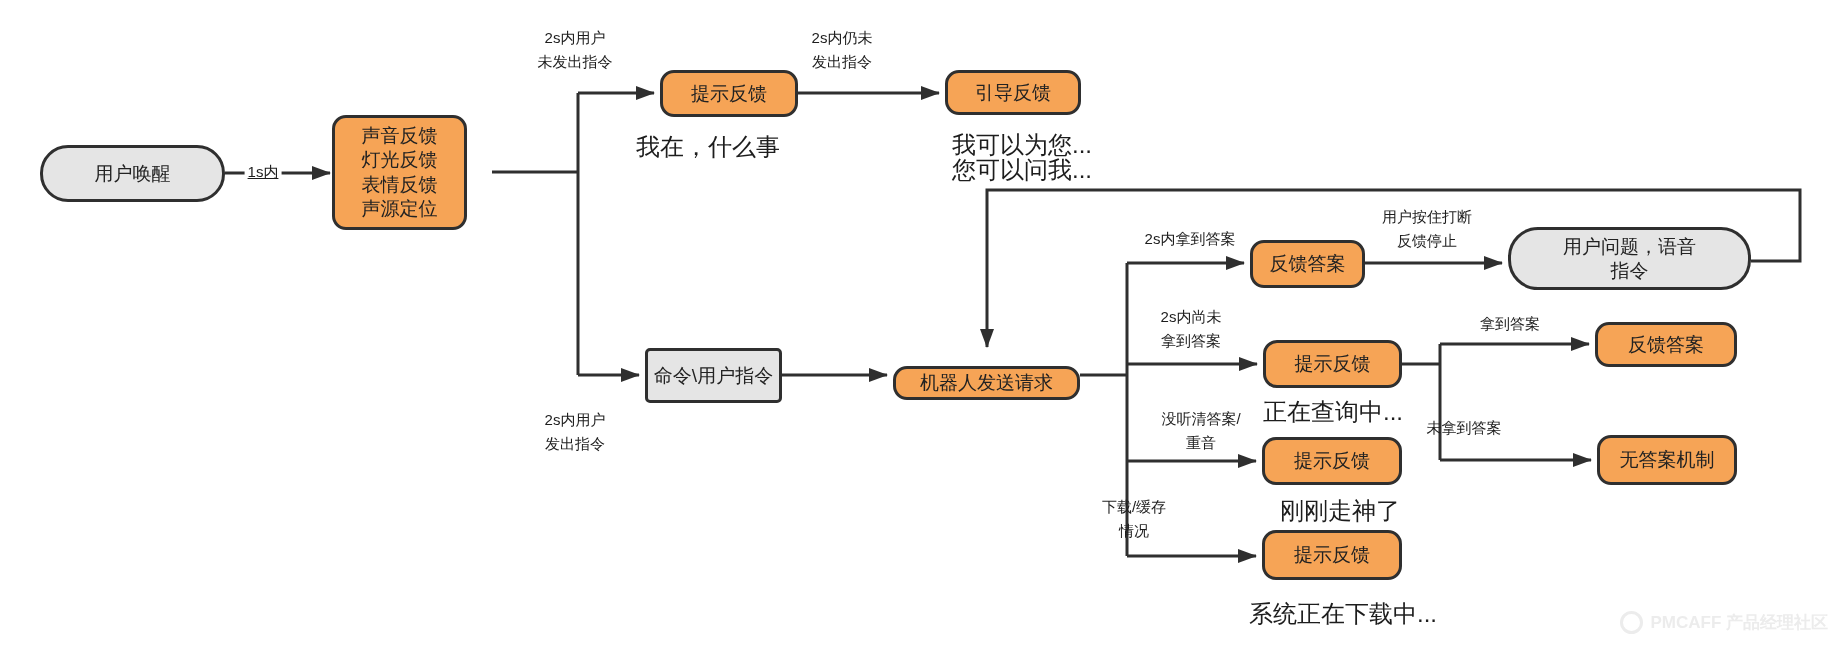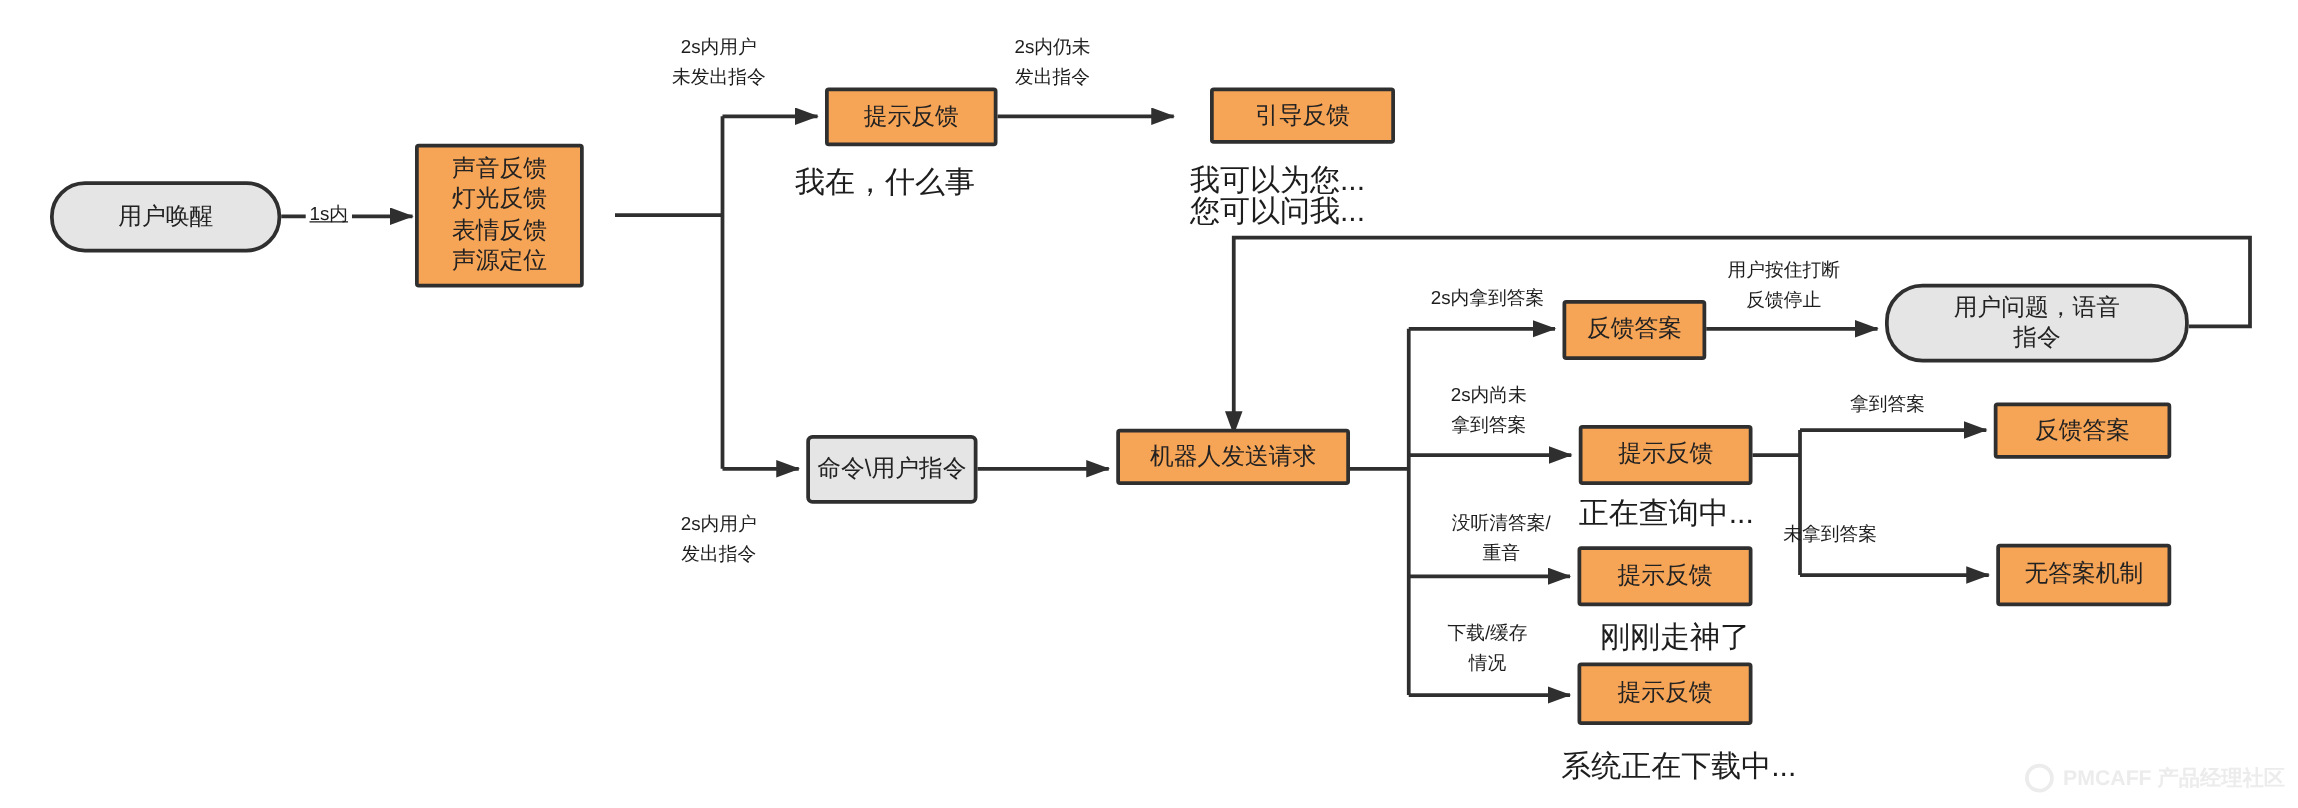--- a/index.html
+++ b/index.html
@@ -18,21 +18,21 @@
     display:flex;
     align-items:center;
     justify-content:center;
     text-align:center;
     border:3px solid #2f2f2f;
     font-size:19px;
     line-height:24px;
     color:#222222;
     white-space:pre-line;
   }
-  .orange{background:#F6A456;border-radius:3px;}
+  .orange{background:#F6A456;border-radius:14px;}
   .green{background:#e5e5e5;border-radius:5px;text-align:center;}
   .pill{border-radius:28px;}
   .rounded{border-radius:30px;}
   .elabel{
     position:absolute;
     transform:translate(-50%,-50%);
     font-size:15px;
     line-height:24px;
     color:#1d1d1d;
     text-align:center;
@@ -102,25 +102,25 @@
 
   <div class="node green pill" style="left:40px;top:145px;width:185px;height:57px;">用户唤醒</div>
 
   <div class="node orange" style="left:332px;top:115px;width:135px;height:115px;line-height:24.5px;">声音反馈
 灯光反馈
 表情反馈
 声源定位</div>
 
   <div class="node orange" style="left:660px;top:70px;width:138px;height:47px;">提示反馈</div>
 
-  <div class="node orange" style="left:968px;top:70px;width:148px;height:45px;">引导反馈</div>
+  <div class="node orange" style="left:945px;top:70px;width:136px;height:45px;">引导反馈</div>
 
   <div class="node green" style="left:645px;top:348px;width:137px;height:55px;">命令\用户指令</div>
 
-  <div class="node orange" style="left:893px;top:343px;width:187px;height:45px;">机器人发送请求</div>
+  <div class="node orange" style="left:893px;top:366px;width:187px;height:34px;">机器人发送请求</div>
 
   <div class="node orange" style="left:1250px;top:240px;width:115px;height:48px;">反馈答案</div>
 
   <div class="node green rounded" style="left:1508px;top:227px;width:243px;height:63px;">用户问题，语音
 指令</div>
 
   <div class="node orange" style="left:1263px;top:340px;width:139px;height:48px;">提示反馈</div>
 
   <div class="node orange" style="left:1595px;top:322px;width:142px;height:45px;">反馈答案</div>
 
@@ -135,21 +135,21 @@
 未发出指令</div>
   <div class="elabel" style="left:842px;top:50px;">2s内仍未
 发出指令</div>
   <div class="elabel" style="left:575px;top:432px;">2s内用户
 发出指令</div>
   <div class="elabel" style="left:1190px;top:239px;">2s内拿到答案</div>
   <div class="elabel" style="left:1191px;top:329px;">2s内尚未
 拿到答案</div>
   <div class="elabel" style="left:1201px;top:431px;">没听清答案/
 重音</div>
-  <div class="elabel" style="left:1190px;top:519px;">下载/缓存
+  <div class="elabel" style="left:1134px;top:519px;">下载/缓存
 情况</div>
   <div class="elabel" style="left:1427px;top:229px;">用户按住打断
 反馈停止</div>
   <div class="elabel" style="left:1510px;top:324px;">拿到答案</div>
   <div class="elabel" style="left:1464px;top:428px;">未拿到答案</div>
 
   <div class="caption" style="left:708px;top:146px;">我在，什么事</div>
   <div class="caption" style="left:1022px;top:157px;">我可以为您...
 您可以问我...</div>
   <div class="caption" style="left:1333px;top:411px;">正在查询中...</div>

